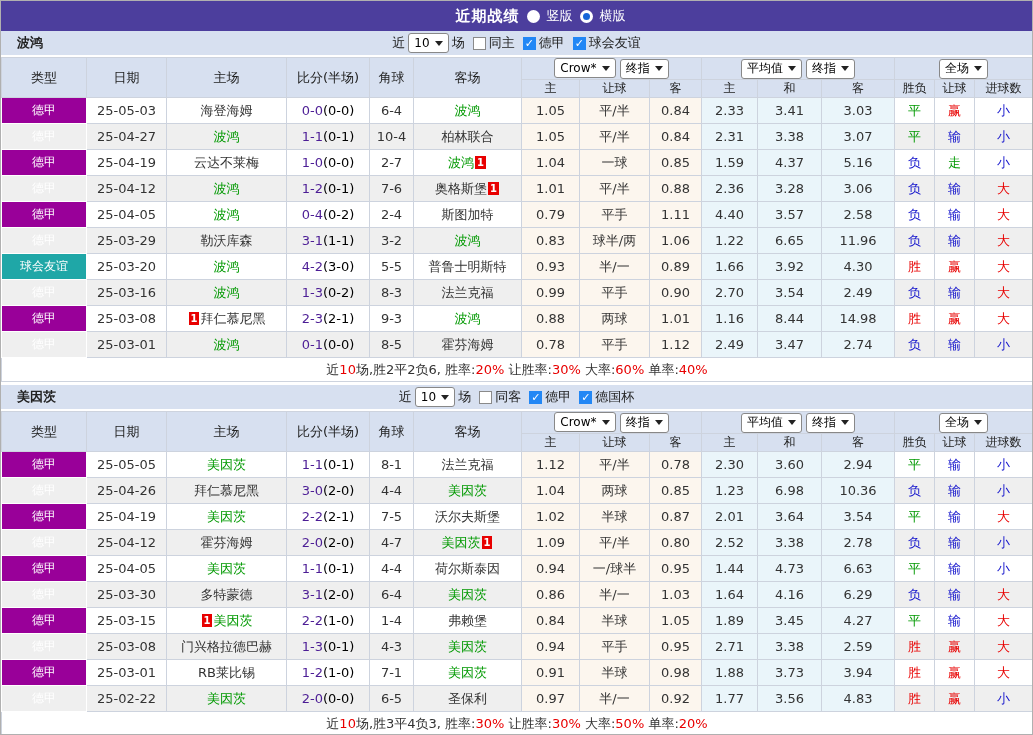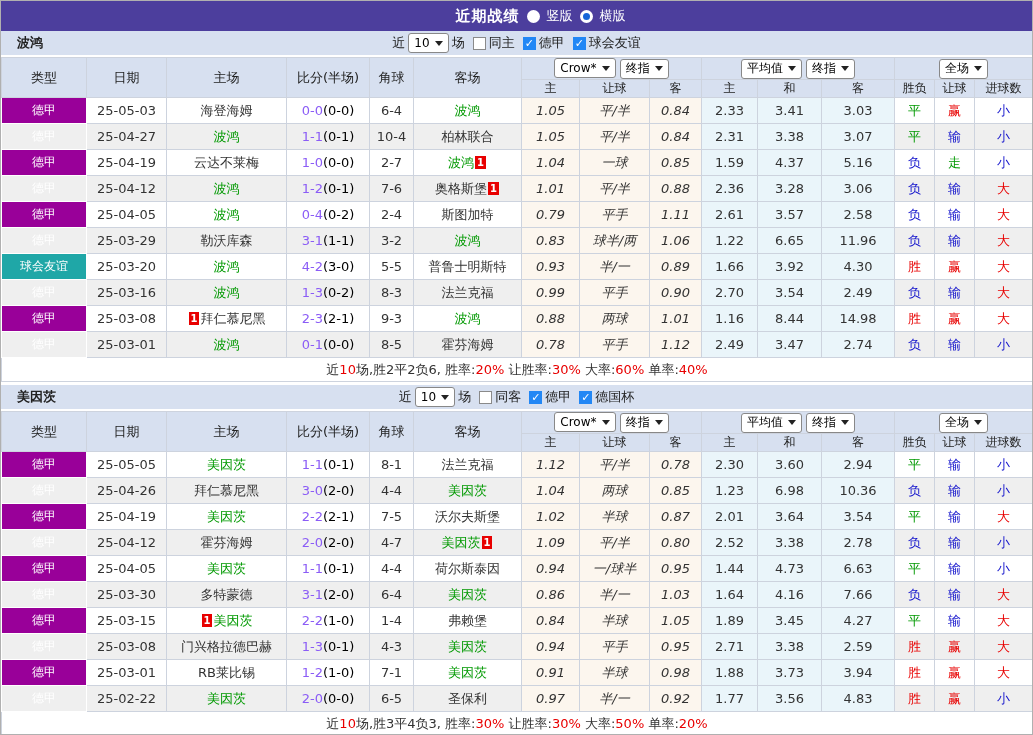--- a/index.html
+++ b/index.html
@@ -23,27 +23,27 @@
   .cb.checked { background:#2287f5; border-color:#2287f5; }
   .cb.checked::after { content:"✓"; position:absolute; left:1px; top:-1px; color:#fff; font-size:11px; font-weight:bold; }
 
   table { border-collapse: collapse; table-layout: fixed; width: 1031px; font-size: 13px; }
   th, td { border: 1px solid #CDD3DE; text-align:center; padding:0; white-space:nowrap; overflow:hidden; }
   thead th { background:#D7E0F0; font-weight:normal; color:#222; font-size:13px; }
   thead tr.drop th { height: 22px; }
   thead tr.labels th { height: 18px; font-size:12px; }
   tbody td { height: 26px; color:#333; background:#fff; }
   tr.alt td { background:#EFEFEF; }
-  td.odds, tr.alt td.odds { background:#FCF6EE;font-style:italic; }
+  td.odds, tr.alt td.odds { background:#FCF6EE; }
   td.avg,  tr.alt td.avg  { background:#EAF5FA; }
   td.type { background:#990099; color:#fff; font-size:12px; border-color:#fff; }
   td.type.teal { background:#1FA7A7; }
   .grn { color:#009900; }
   .c-red { color:#E80000; } .c-green { color:#009900; } .c-blue { color:#1414CC; }
-  .ft { color:#8b5cf6; } .ht { color:#000000; }
+  .ft { color:#4c1d95; } .ht { color:#000000; }
   .card { background:#E80000; color:#fff; font-size:10px; font-weight:bold; line-height:13px; padding:0 2px; display:inline-block; vertical-align:1px; margin:0 1px; }
   tr.summary td { height: 24px; font-size:13px; color:#333; background:#fff; }
   tr.summary .red { color:#E80000; }
   .gap { height: 3px; background:#fff; }
 </style>
 </head>
 <body>
 
 <div class="page">
 
@@ -210,21 +210,21 @@
           <tr>
             <td class="type">德甲</td>
             <td>25-04-05</td>
             <td><span class="grn">波鸿</span></td>
             <td><span class="ft">0-4</span><span class="ht">(0-2)</span></td>
             <td>2-4</td>
             <td><span>斯图加特</span></td>
             <td class="odds">0.79</td>
             <td class="odds">平手</td>
             <td class="odds">1.11</td>
-            <td class="avg">2.61</td>
+            <td class="avg">4.40</td>
             <td class="avg">3.57</td>
             <td class="avg">2.58</td>
             <td class="c-blue">负</td>
             <td class="c-blue">输</td>
             <td class="c-red">大</td>
           </tr>
           <tr class="alt">
             <td class="type">德甲</td>
             <td>25-03-29</td>
             <td><span>勒沃库森</span></td>
@@ -492,21 +492,21 @@
             <td>25-03-30</td>
             <td><span>多特蒙德</span></td>
             <td><span class="ft">3-1</span><span class="ht">(2-0)</span></td>
             <td>6-4</td>
             <td><span class="grn">美因茨</span></td>
             <td class="odds">0.86</td>
             <td class="odds">半/一</td>
             <td class="odds">1.03</td>
             <td class="avg">1.64</td>
             <td class="avg">4.16</td>
-            <td class="avg">7.66</td>
+            <td class="avg">6.29</td>
             <td class="c-blue">负</td>
             <td class="c-blue">输</td>
             <td class="c-red">大</td>
           </tr>
           <tr>
             <td class="type">德甲</td>
             <td>25-03-15</td>
             <td><span class="card">1</span><span class="grn">美因茨</span></td>
             <td><span class="ft">2-2</span><span class="ht">(1-0)</span></td>
             <td>1-4</td>

